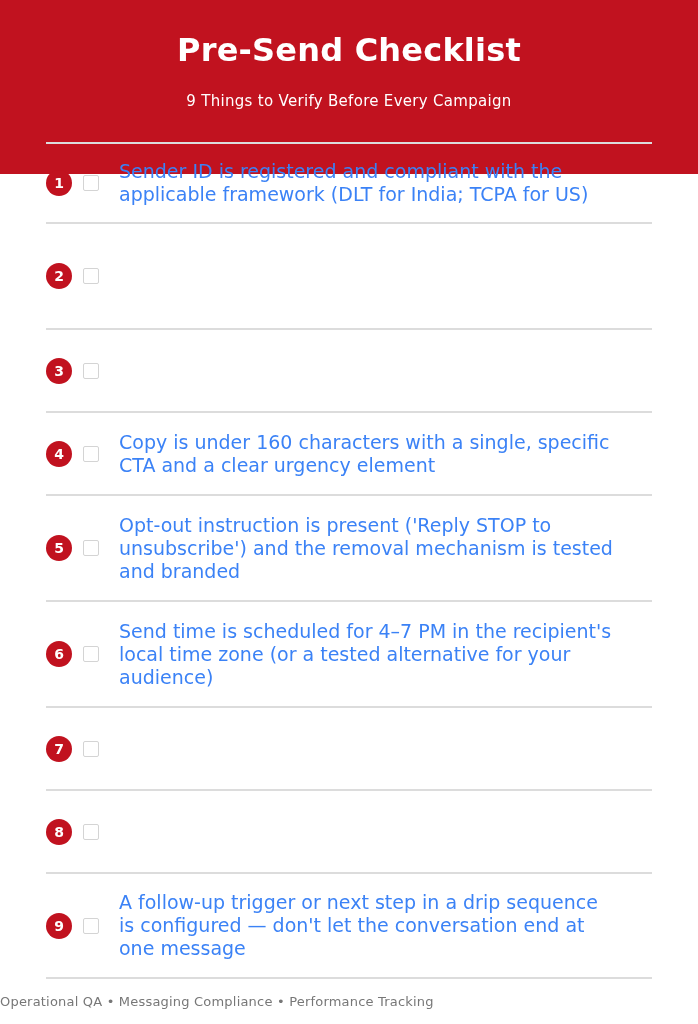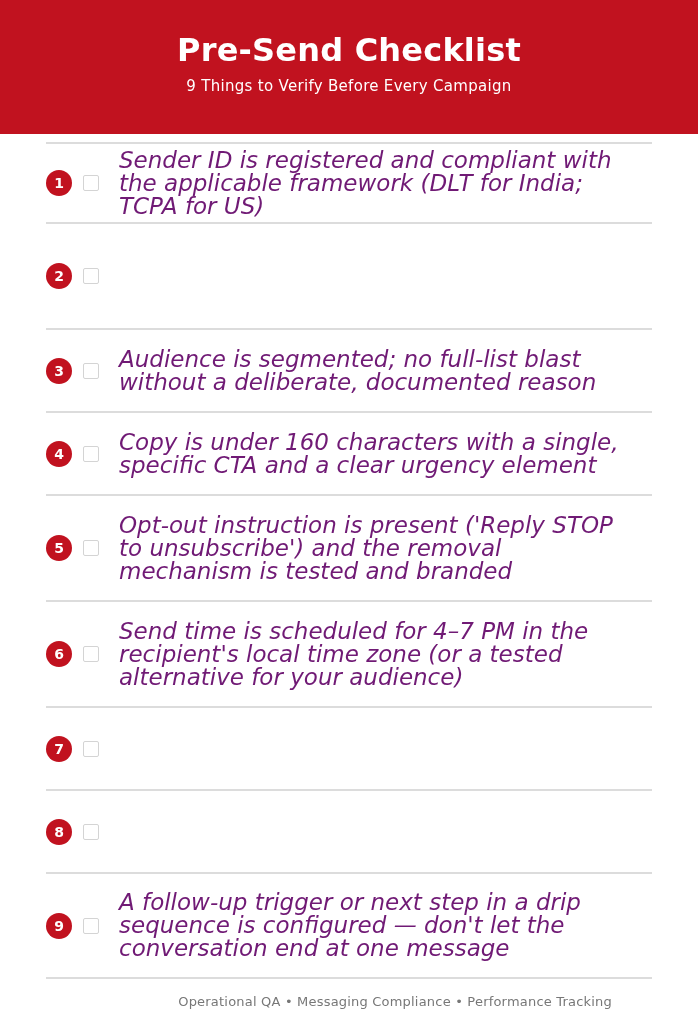--- a/index.html
+++ b/index.html
@@ -2,43 +2,43 @@
 <html><head>
 <meta charset="utf-8">
 <style>
   html, body { margin: 0; padding: 0; }
   body {
     width: 698px; height: 1024px; background: #ffffff;
     font-family: "DejaVu Sans", sans-serif; color: #1a1a1a;
     overflow: hidden; position: relative;
   }
   .header {
-    height: 134px; background: #c1121f; color: #fff;
+    height: 174px; background: #c1121f; color: #fff;
     text-align: center; box-sizing: border-box; padding-top: 30px;
   }
   .title { font-size: 32px; font-weight: bold; line-height: 40px; letter-spacing: 0.2px; }
-  .subtitle { font-size: 15px; line-height: 20px; margin-top: 6px; letter-spacing: 0.3px; }
+  .subtitle { font-size: 15px; line-height: 20px; margin-top: 21px; letter-spacing: 0.3px; }
   .list { position: absolute; left: 46px; width: 606px; top: 142px; border-top: 2px solid #dcdcdc; }
   .item {
     display: flex; align-items: center; box-sizing: border-box;
     border-bottom: 2px solid #dcdcdc;
   }
   .badge {
     flex: 0 0 26px; width: 26px; height: 26px; border-radius: 50%;
     background: #c1121f; color: #fff; font-weight: bold; font-size: 14px;
     display: flex; align-items: center; justify-content: center;
   }
   .checkbox {
     flex: 0 0 14px; width: 14px; height: 14px; border: 1.5px solid #d4d4d4;
     border-radius: 2px; margin-left: 11px; margin-right: 20px; background: #fff;
     cursor: pointer;
   }
-  .text { font-size: 23px; line-height: 23px; color: #701a75; width: 500px; font-style: italic; }
+  .text { font-size: 19px; line-height: 23px; color: #3b82f6; width: 500px; }
   .footer {
-    position: absolute; top: 994px; left: 0; width: 612px; text-align: right;
+    position: absolute; top: 994px; left: 0; width: 612px; text-align: left;
     font-size: 13px; color: #777; letter-spacing: 0.2px;
   }
 </style>
 </head>
 <body>
 
 <div class="header">
   <div class="title">Pre-Send Checklist</div>
   <div class="subtitle">9 Things to Verify Before Every Campaign</div>
 </div>
@@ -49,21 +49,20 @@
     <span class="checkbox"></span>
     <span class="text">Sender ID is registered and compliant with the applicable framework (DLT for India; TCPA for US)</span>
   </div>
   <div class="item" style="height:106px">
     <span class="badge">2</span>
     <span class="checkbox"></span>
   </div>
   <div class="item" style="height:83px">
     <span class="badge">3</span>
     <span class="checkbox"></span>
-    <span class="text">Audience is segmented; no full-list blast without a deliberate, documented reason</span>
   </div>
   <div class="item" style="height:83px">
     <span class="badge">4</span>
     <span class="checkbox"></span>
     <span class="text">Copy is under 160 characters with a single, specific CTA and a clear urgency element</span>
   </div>
   <div class="item" style="height:106px">
     <span class="badge">5</span>
     <span class="checkbox"></span>
     <span class="text">Opt-out instruction is present ('Reply STOP to unsubscribe') and the removal mechanism is tested and branded</span>

